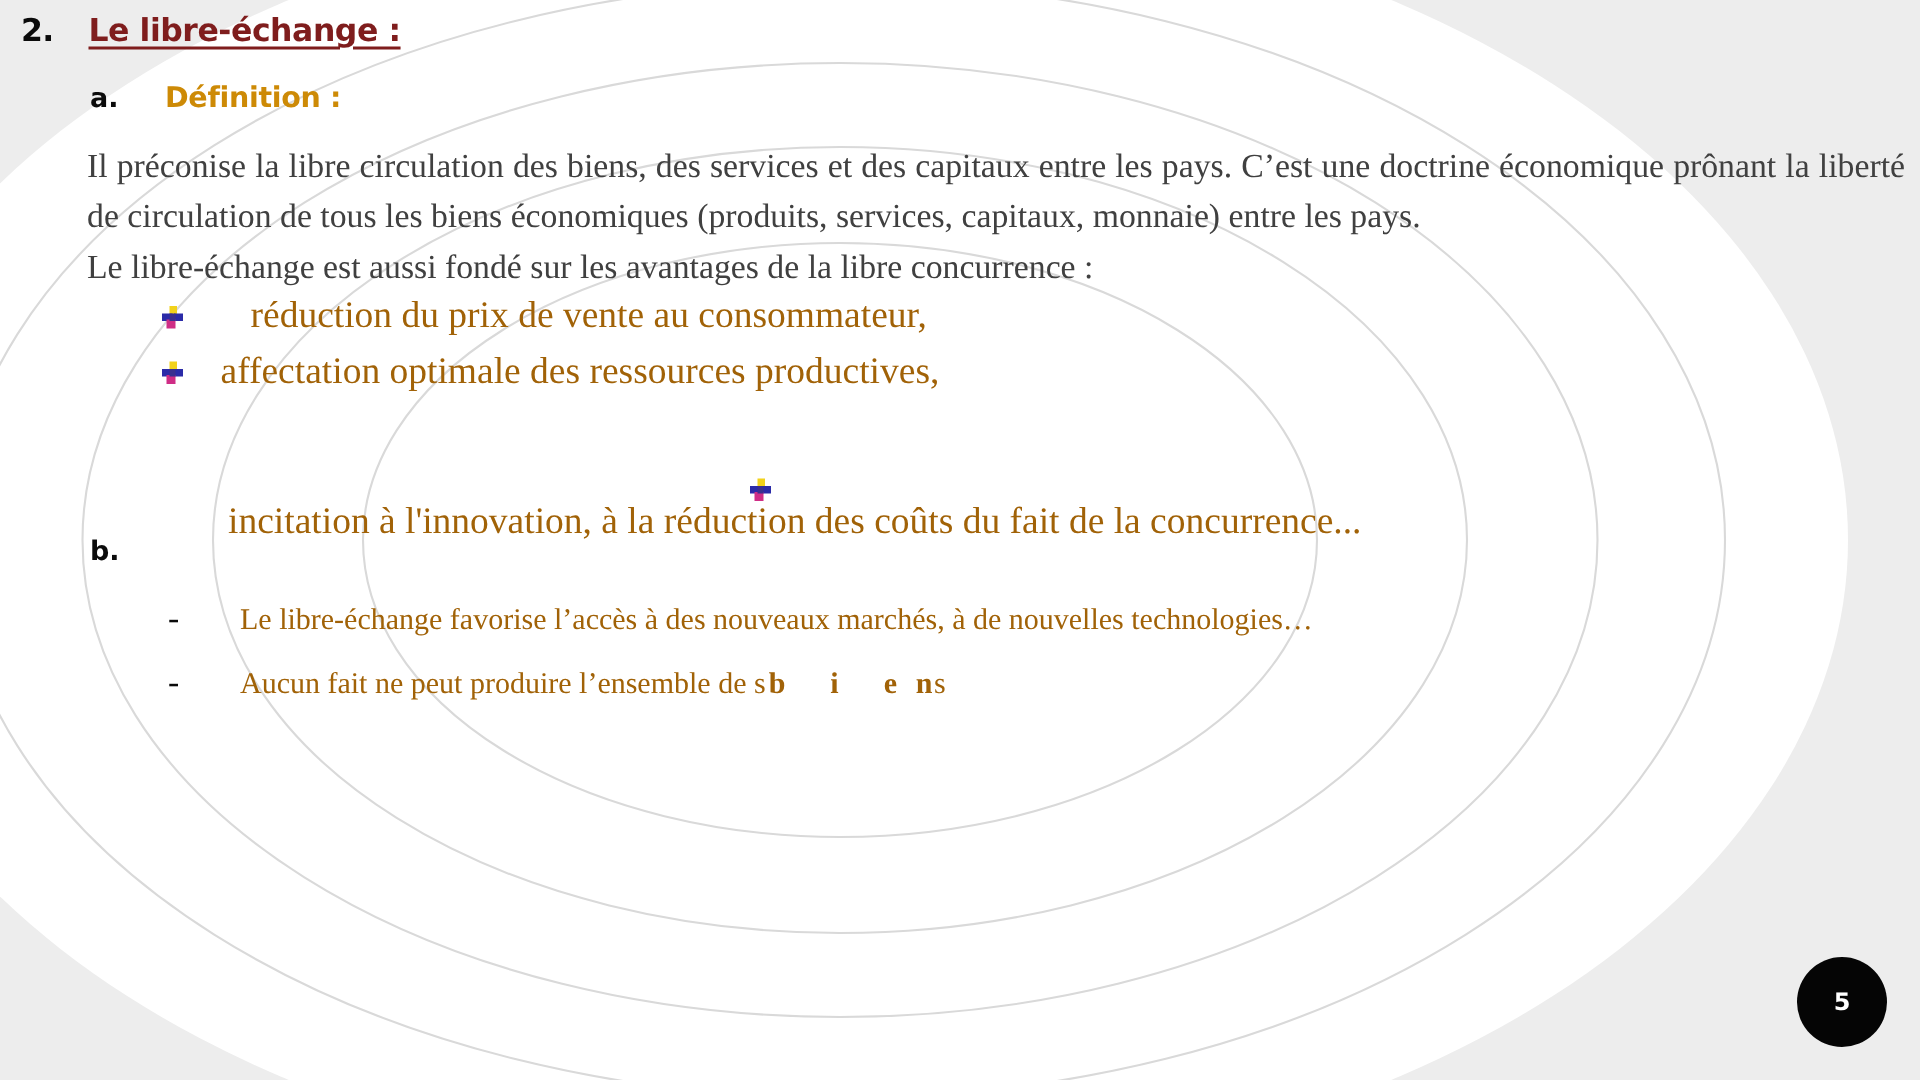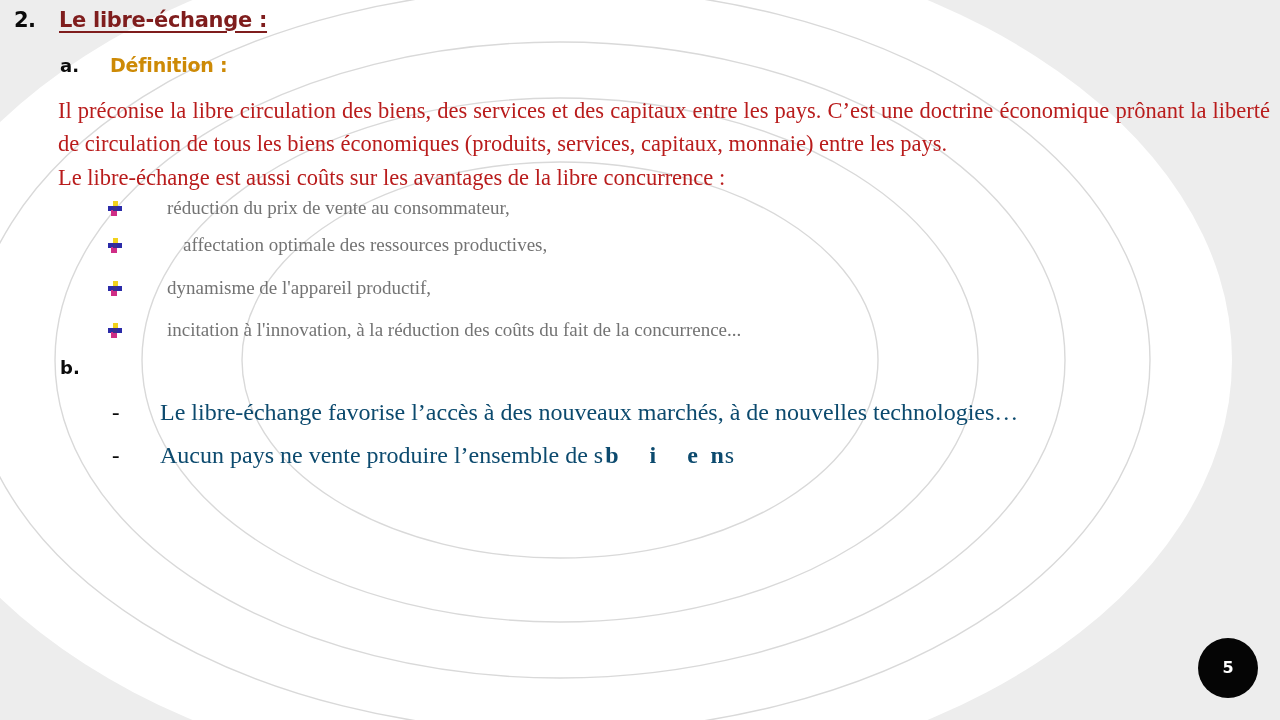--- a/index.html
+++ b/index.html
@@ -70,21 +70,21 @@
     font-weight: bold;
     font-size: 19px;
     color: #cd8a06;
     letter-spacing: -0.2px;
   }
 
   .para {
     position: absolute;
     font-size: 22.5px;
     line-height: 33px;
-    color: #b91c1c;
+    color: #404040;
     text-align: justify;
     text-justify: inter-word;
   }
   .para.lastline-nojustify { text-align: left; }
 
   .bullet-row {
     position: absolute;
     display: flex;
     align-items: center;
     white-space: nowrap;
@@ -101,39 +101,39 @@
     display: block;
   }
   
   .bullet-icon i.q-yellow { left: 5px;  top: 0px;  width: 5px;  height: 7px;  background: #f2d21b; }
   .bullet-icon i.q-blue   { left: 0px;  top: 5px;  width: 7px;  height: 5px;  background: #2b2ba8; }
   .bullet-icon i.q-blue2  { left: 8px;  top: 5px;  width: 6px;  height: 5px;  background: #2b2ba8; }
   .bullet-icon i.q-mag    { left: 3px;  top: 9px;  width: 6px;  height: 6px;  background: #cf2d86; }
   .bullet-icon i.q-core   { left: 5px;  top: 5px;  width: 4px;  height: 5px;  background: #3a2f8f; }
 
   .bullet-text {
-    font-size: 19px;
-    color: #737373;
+    font-size: 25px;
+    color: #a16207;
   }
 
   .dash-row {
     position: absolute;
     display: flex;
     align-items: baseline;
     white-space: nowrap;
   }
   .dash-mark {
     font-size: 22.5px;
     color: #0a0a0a;
     width: 18px;
     display: inline-block;
   }
   .dash-text {
-    font-size: 24px;
-    color: #0c4a6e;
+    font-size: 20px;
+    color: #a16207;
   }
   
   .tracked {
     letter-spacing: 12.5px;
     margin-left: 2px;
     font-weight: bold;
   }
   .tracked-bold {
     font-weight: bold;
     letter-spacing: 1px;
@@ -185,56 +185,46 @@
       <span class="h1-text">Le libre-échange :</span>
     </div>
 
     <div class="row" style="left:60px; top:54px;">
       <span class="marker h2-marker" style="width:50px; display:inline-block;">a.</span>
       <span class="h2-text">Définition :</span>
     </div>
 
     <div class="para" style="left:58px; top:94px; width:1212px;">Il préconise la libre circulation des biens, des services et des capitaux entre les pays.  C’est une doctrine économique prônant la liberté de circulation de tous les biens économiques (produits, services, capitaux, monnaie) entre les pays.</div>
 
-    <div class="para lastline-nojustify" style="left:58px; top:161px; width:1212px;">Le libre-échange est aussi coûts sur les avantages de la libre concurrence :</div>
+    <div class="para lastline-nojustify" style="left:58px; top:161px; width:1212px;">Le libre-échange est aussi fondé sur les avantages de la libre concurrence :</div>
 
     <div class="bullet-row" style="left:108px; top:197px;">
       <span class="bullet-icon">
         <i class="q-yellow"></i>
           <i class="q-blue"></i>
           <i class="q-blue2"></i>
           <i class="q-mag"></i>
           <i class="q-core"></i>
       </span>
       <span class="bullet-text" style="margin-left:44px;">réduction du prix de vente au consommateur,</span>
     </div>
 
     <div class="bullet-row" style="left:108px; top:234px;">
       <span class="bullet-icon">
         <i class="q-yellow"></i>
           <i class="q-blue"></i>
           <i class="q-blue2"></i>
           <i class="q-mag"></i>
           <i class="q-core"></i>
       </span>
-      <span class="bullet-text" style="margin-left:60px;">affectation optimale des ressources productives,</span>
-    </div>
-
-    <div class="bullet-row" style="left:108px; top:277px;">
-      <span class="bullet-icon">
-        <i class="q-yellow"></i>
-          <i class="q-blue"></i>
-          <i class="q-blue2"></i>
-          <i class="q-mag"></i>
-          <i class="q-core"></i>
-      </span>
-      <span class="bullet-text" style="margin-left:44px;">dynamisme de l'appareil productif,</span>
-    </div>
-
-    <div class="bullet-row" style="left:108px; top:319px;">
+      <span class="bullet-text" style="margin-left:24px;">affectation optimale des ressources productives,</span>
+    </div>
+
+
+    <div class="bullet-row" style="left:108px; top:319px;flex-direction:column;">
       <span class="bullet-icon">
         <i class="q-yellow"></i>
           <i class="q-blue"></i>
           <i class="q-blue2"></i>
           <i class="q-mag"></i>
           <i class="q-core"></i>
       </span>
       <span class="bullet-text" style="margin-left:44px;">incitation à l'innovation, à la réduction des coûts du fait de la concurrence...</span>
     </div>
 
@@ -242,21 +232,21 @@
       <span class="marker h2-marker" style="width:50px; display:inline-block;">b.</span>
     </div>
 
     <div class="dash-row" style="left:112px; top:399px;">
       <span class="dash-mark" style="width:48px;">-</span>
       <span class="dash-text">Le libre-échange favorise l’accès à des nouveaux marchés, à de nouvelles technologies…</span>
     </div>
 
     <div class="dash-row" style="left:112px; top:442px;">
       <span class="dash-mark" style="width:48px;">-</span>
-      <span class="dash-text">Aucun pays ne vente produire l’ensemble de s</span>
+      <span class="dash-text">Aucun fait ne peut produire l’ensemble de s</span>
       <span class="dash-text tracked">b i e</span>
       <span class="dash-text tracked-bold">n</span>
       <span class="dash-text">s</span>
     </div>
 
   </div>
 
   <div id="page-badge">
     <span>5</span>
   </div>

